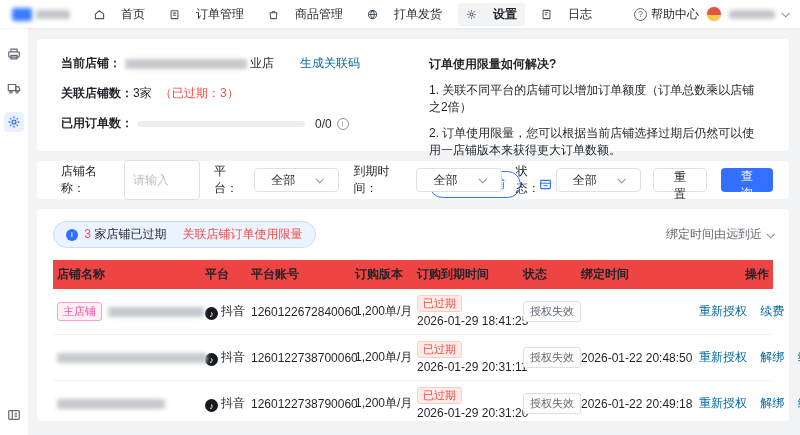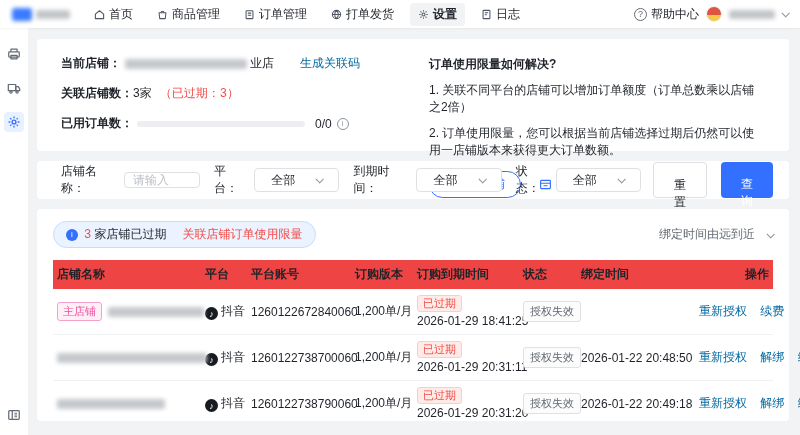--- a/index.html
+++ b/index.html
@@ -5,21 +5,21 @@
   *{margin:0;padding:0;box-sizing:border-box;}
   html,body{width:800px;height:435px;overflow:hidden;}
   body{font-family:"Liberation Sans","DejaVu Sans",sans-serif;font-size:12px;color:#1f2329;background:#f2f3f5;}
   svg{display:block;}
   
   .topbar{height:28px;background:#fff;display:flex;align-items:center;padding:0 12px;box-shadow:0 1px 2px rgba(0,0,0,.05);position:relative;z-index:5;}
   .logo{display:flex;align-items:center;gap:4px;margin-right:16px;}
   .logo-blue{width:20px;height:13px;background:#3a7bff;border-radius:3px;filter:blur(2px);}
   .logo-gray{width:34px;height:9px;background:#c2c5c9;border-radius:2px;filter:blur(2px);}
   .nav{display:flex;align-items:center;gap:8px;}
-  .nav-item{display:flex;align-items:center;gap:4px;padding:3px 8px;border-radius:4px;cursor:pointer;color:#1f2329;white-space:nowrap;}
+  .nav-item{display:flex;align-items:center;gap:16px;padding:3px 8px;border-radius:4px;cursor:pointer;color:#1f2329;white-space:nowrap;}
   .nav-item .ni{color:#4e5665;display:flex;}
   .nav-item.active{background:#f2f3f5;font-weight:bold;}
   .top-right{margin-left:auto;display:flex;align-items:center;gap:7px;}
   .help{display:flex;align-items:center;gap:4px;cursor:pointer;}
   .q-icon{width:13px;height:13px;border:1px solid #646a73;border-radius:50%;font-size:9px;line-height:11px;text-align:center;color:#646a73;}
   .avatar{width:16px;height:16px;border-radius:50%;background:linear-gradient(180deg,#e05442 58%,#f6c94a 58%);border:1px solid #eee;}
   .user-blur{width:46px;height:9px;background:#c2c5c9;border-radius:2px;filter:blur(2px);}
   .chev{width:6px;height:6px;border-right:1.2px solid #8f959e;border-bottom:1.2px solid #8f959e;transform:rotate(45deg) translateY(-1px);display:inline-block;}
   
   .shell{display:flex;height:407px;}
@@ -41,33 +41,33 @@
   .info-icon{width:12px;height:12px;border:1px solid #8f959e;border-radius:50%;font-size:8px;line-height:10px;text-align:center;color:#8f959e;display:inline-block;margin-left:5px;font-style:normal;}
   .ov-right{flex:1;padding-top:1px;}
   .faq-title{font-weight:bold;margin-bottom:9px;}
   .faq-line{margin-bottom:9px;color:#1f2329;}
   .ov-actions{display:flex;align-items:center;gap:18px;margin-top:12px;}
   .btn-outline-blue{display:inline-flex;align-items:center;gap:5px;border:1px solid #3370ff;color:#3370ff;border-radius:14px;padding:4px 15px;background:#fff;cursor:pointer;font-size:12px;font-family:inherit;}
   .records-link{display:inline-flex;align-items:center;gap:5px;color:#3370ff;cursor:pointer;}
   
   .filters{height:38px;display:flex;align-items:center;padding:0 16px;margin-bottom:10px;gap:6px;}
   .f-label{color:#1f2329;margin-left:8px;}
-  .f-input{width:76px;height:16px;border:1px solid #dee0e3;border-radius:4px;padding:0 8px;font-size:12px;font-family:inherit;color:#1f2329;outline:none;}
+  .f-input{width:76px;height:40px;border:1px solid #dee0e3;border-radius:4px;padding:0 8px;font-size:12px;font-family:inherit;color:#1f2329;outline:none;}
   .f-input::placeholder{color:#bbbfc4;}
   .f-select{width:88px;height:24px;border:1px solid #dee0e3;border-radius:4px;padding:0 16px;display:flex;align-items:center;justify-content:space-between;cursor:pointer;background:#fff;}
   .f-spacer{flex:1;}
-  .btn{height:36px;border-radius:4px;padding:14px 13px;font-size:12px;font-family:inherit;cursor:pointer;}
+  .btn{height:24px;border-radius:4px;padding:0 13px;font-size:12px;font-family:inherit;cursor:pointer;}
   .btn-plain{border:1px solid #dee0e3;background:#fff;color:#1f2329;}
   .btn-primary{border:none;background:#3370ff;color:#fff;margin-left:8px;}
   
   .table-card{padding:12px 16px 14px;height:212px;}
   .banner-row{display:flex;align-items:center;margin-bottom:12px;}
   .banner{display:inline-flex;align-items:center;gap:6px;background:#eaf3ff;border:1px solid #c4ddff;border-radius:14px;padding:4px 12px;}
   .b-info{width:12px;height:12px;border-radius:50%;background:#3370ff;color:#fff;font-size:8px;line-height:12px;text-align:center;font-style:normal;flex:none;}
-  .sort{margin-left:auto;display:flex;align-items:center;gap:12px;color:#646a73;cursor:pointer;}
+  .sort{margin-left:auto;display:flex;align-items:center;gap:5px;color:#646a73;cursor:pointer;}
   table{width:100%;border-collapse:collapse;table-layout:fixed;}
   th{background:#ef4444;color:#1f2329;font-weight:bold;text-align:left;padding:6px 4px;font-size:12px;white-space:nowrap;}
   td{padding:6px 4px;border-bottom:1px solid #f0f1f2;font-size:12px;white-space:nowrap;vertical-align:middle;}
   tr:last-child td{border-bottom:none;}
   .chip-main{display:inline-block;border:1px solid #f5a0cd;color:#ed4e9c;background:#fff0f7;border-radius:3px;padding:1px 5px;font-size:11px;margin-right:6px;}
   .chip-expired{display:inline-block;background:#ffece8;color:#f54a45;border:1px solid #fdcdc5;border-radius:3px;padding:0px 5px;font-size:11px;margin-bottom:2px;}
   .chip-status{display:inline-block;background:#fcfcfd;color:#646a73;border:1px solid #dee0e3;border-radius:3px;padding:2px 6px;font-size:11px;}
   .douyin{display:inline-flex;width:13px;height:13px;border-radius:50%;background:#171a1f;color:#fff;font-size:9px;align-items:center;justify-content:center;margin-right:3px;vertical-align:-2px;}
   .ops{text-align:right;}
   .ops .link{margin-left:10px;}
@@ -85,34 +85,34 @@
       <span class="ni">
           <svg width="11" height="11" viewBox="0 0 16 16" fill="none" stroke="currentColor" stroke-width="1.6" stroke-linejoin="round">
             <path d="M2 7.5 8 2.5l6 5V14H2z"></path>
           </svg>
         </span>
       <span>首页</span>
     </div>
     <div class="nav-item">
       <span class="ni">
           <svg width="11" height="11" viewBox="0 0 16 16" fill="none" stroke="currentColor" stroke-width="1.5" stroke-linejoin="round">
+            <rect x="3" y="2.5" width="10" height="11.5" rx="1"></rect>
+            <path d="M5.5 6h5M5.5 9h5"></path>
+          </svg>
+        </span>
+      <span>订单管理</span>
+    </div>
+    <div class="nav-item">
+      <span class="ni">
+          <svg width="11" height="11" viewBox="0 0 16 16" fill="none" stroke="currentColor" stroke-width="1.5" stroke-linejoin="round">
             <path d="M3 5.5h10l-1 8.5H4z"></path>
             <path d="M5.8 5.5a2.2 2.2 0 0 1 4.4 0"></path>
           </svg>
         </span>
       <span>商品管理</span>
-    </div>
-    <div class="nav-item">
-      <span class="ni">
-          <svg width="11" height="11" viewBox="0 0 16 16" fill="none" stroke="currentColor" stroke-width="1.5" stroke-linejoin="round">
-            <rect x="3" y="2.5" width="10" height="11.5" rx="1"></rect>
-            <path d="M5.5 6h5M5.5 9h5"></path>
-          </svg>
-        </span>
-      <span>订单管理</span>
     </div>
     <div class="nav-item">
       <span class="ni">
           <svg width="11" height="11" viewBox="0 0 16 16" fill="none" stroke="currentColor" stroke-width="1.5">
             <circle cx="8" cy="8" r="6"></circle>
             <path d="M2 8h12M8 2c-3.5 3.8-3.5 8.2 0 12M8 2c3.5 3.8 3.5 8.2 0 12"></path>
           </svg>
         </span>
       <span>打单发货</span>
     </div>

